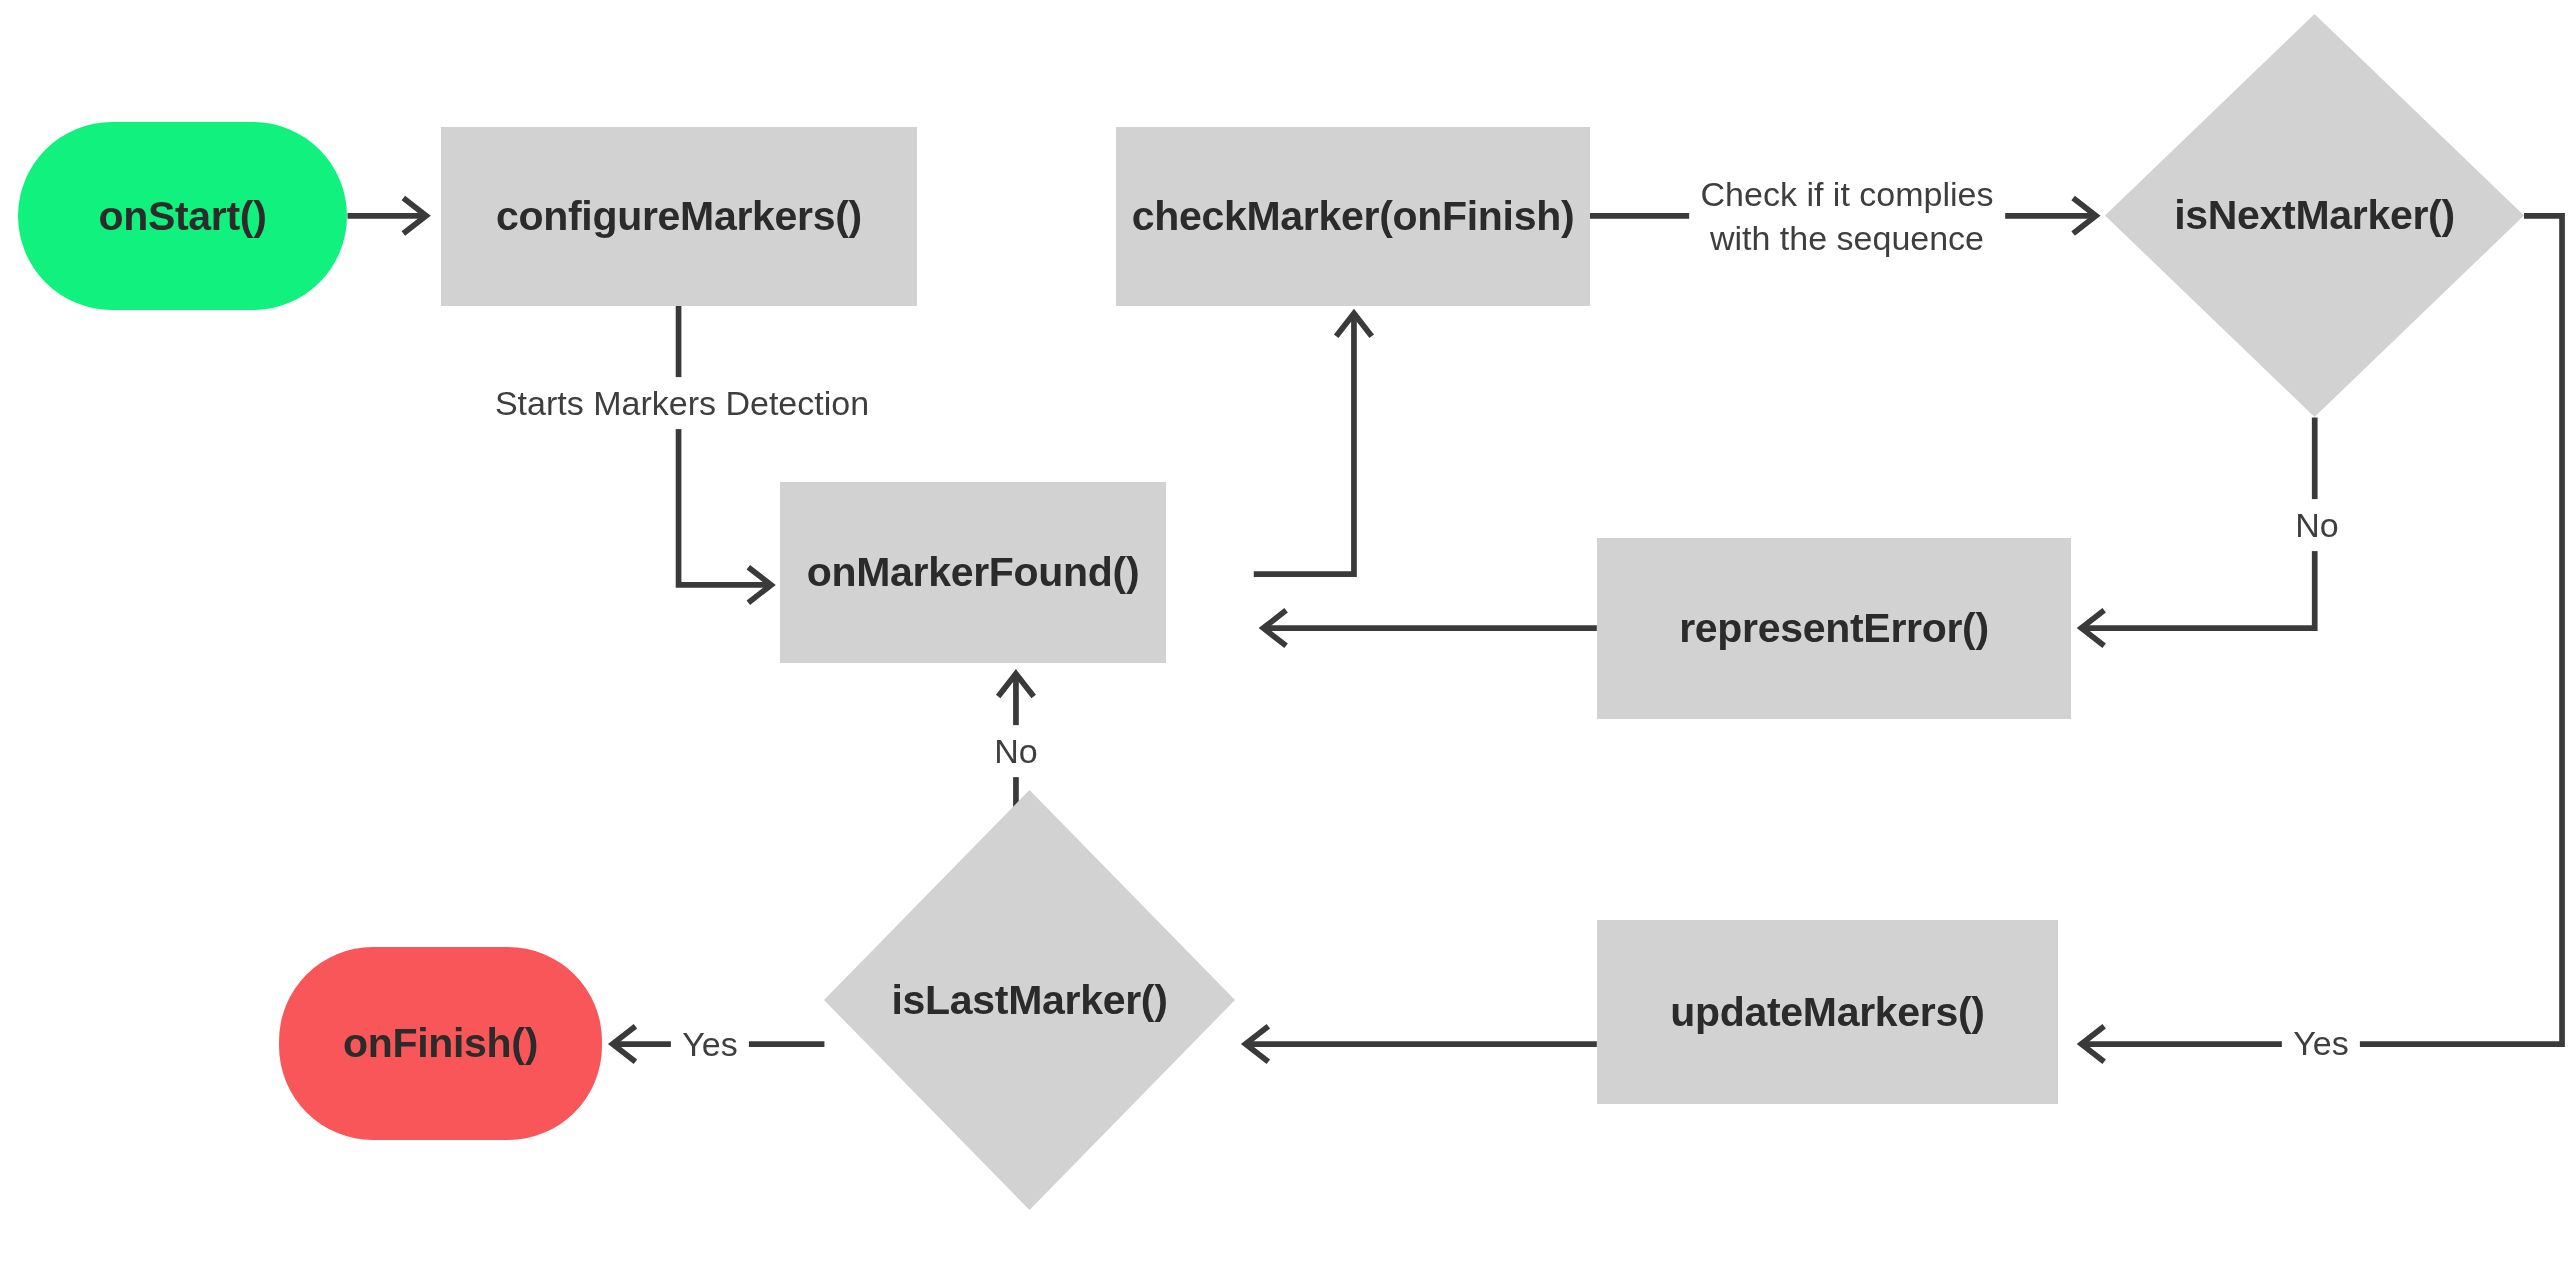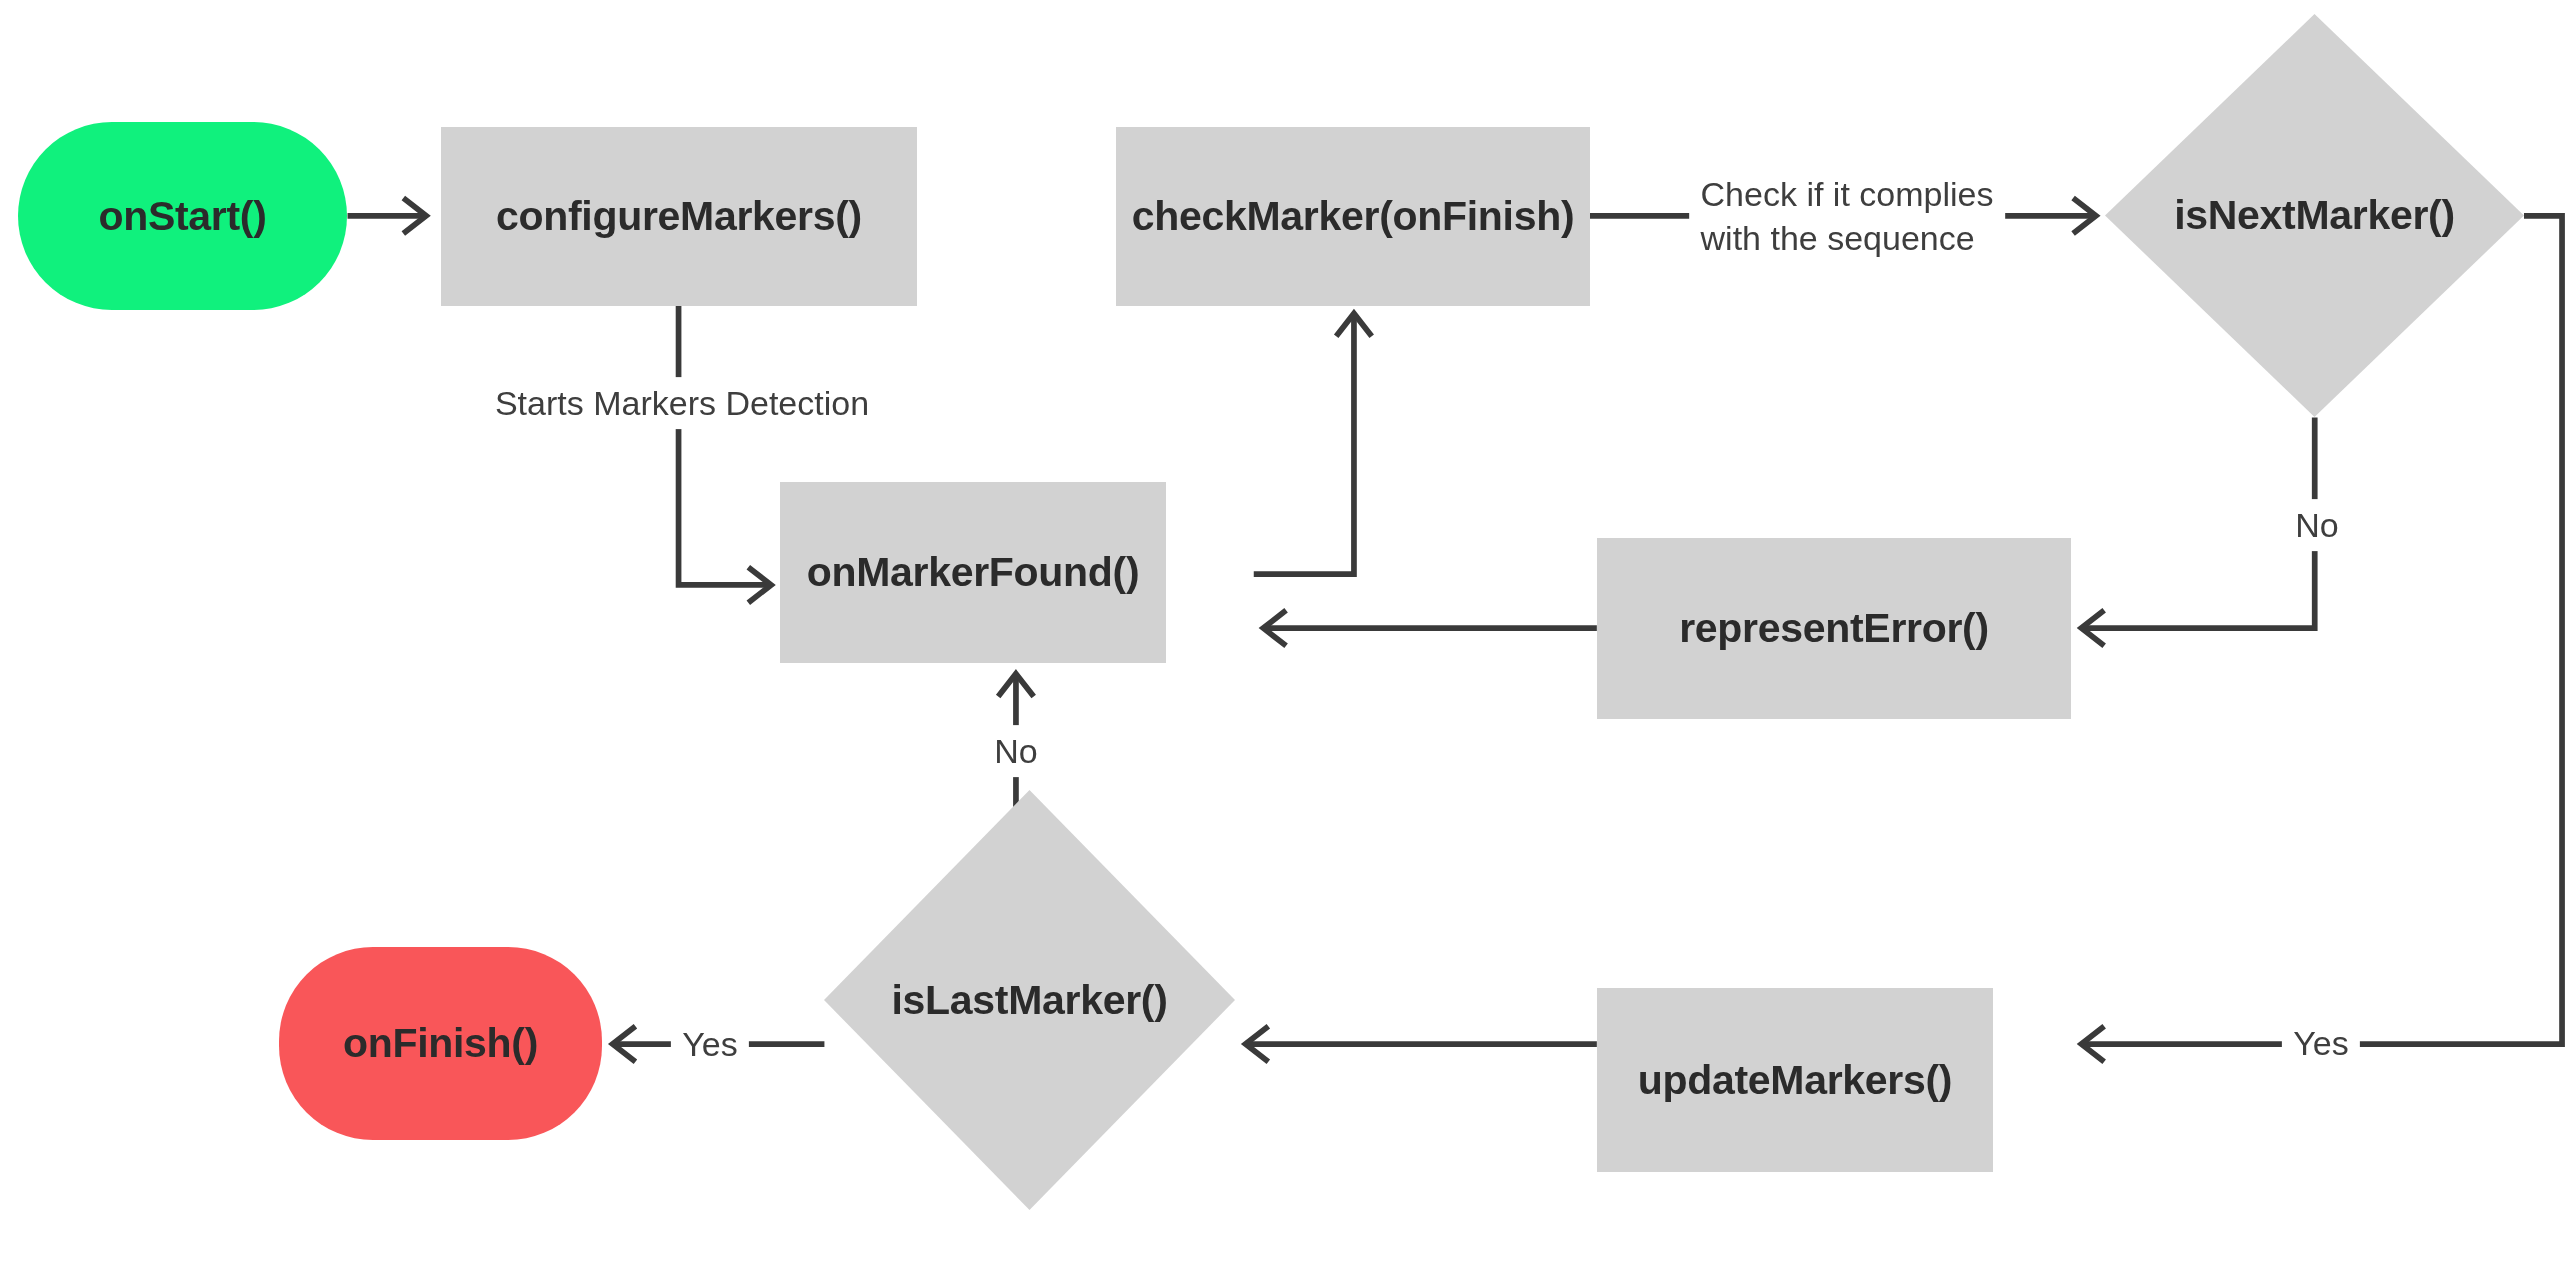--- a/index.html
+++ b/index.html
@@ -53,21 +53,21 @@
   .terminal.finish{background:var(--finish-fill,#F95659);}
   .decision{
     background:var(--process-fill,#D2D2D2);
     clip-path:polygon(50% 0%,100% 50%,50% 100%,0% 50%);
   }
   .edge-label{
     position:absolute;
     transform:translate(-50%,-50%);
     font-size:34px;
     color:var(--label-text,#3E3E3E);
-    text-align:left;
+    text-align:center;
     white-space:nowrap;
     z-index:3;
     line-height:1.3;
   }
   .edge-label.on-line{
     background:var(--background,#fff);
     padding:3.8px 11.4px;
   }
 </style>
 </head>
@@ -110,21 +110,21 @@
   </div>
 
   <div class="node process" style="left:780px;top:482px;width:386px;height:181px;">
     <span>onMarkerFound()</span>
   </div>
 
   <div class="node process" style="left:1597px;top:538px;width:474px;height:181px;">
     <span>representError()</span>
   </div>
 
-  <div class="node process" style="left:1597px;top:988px;width:396px;height:184px;">
+  <div class="node process" style="left:1597px;top:920px;width:461px;height:184px;">
     <span>updateMarkers()</span>
   </div>
 
   <div class="node decision" style="left:824px;top:790px;width:411px;height:420px;">
     <span>isLastMarker()</span>
   </div>
 
   <div class="node terminal finish" style="left:279px;top:947px;width:323px;height:193px;justify-content:center;">
     <span>onFinish()</span>
   </div>

